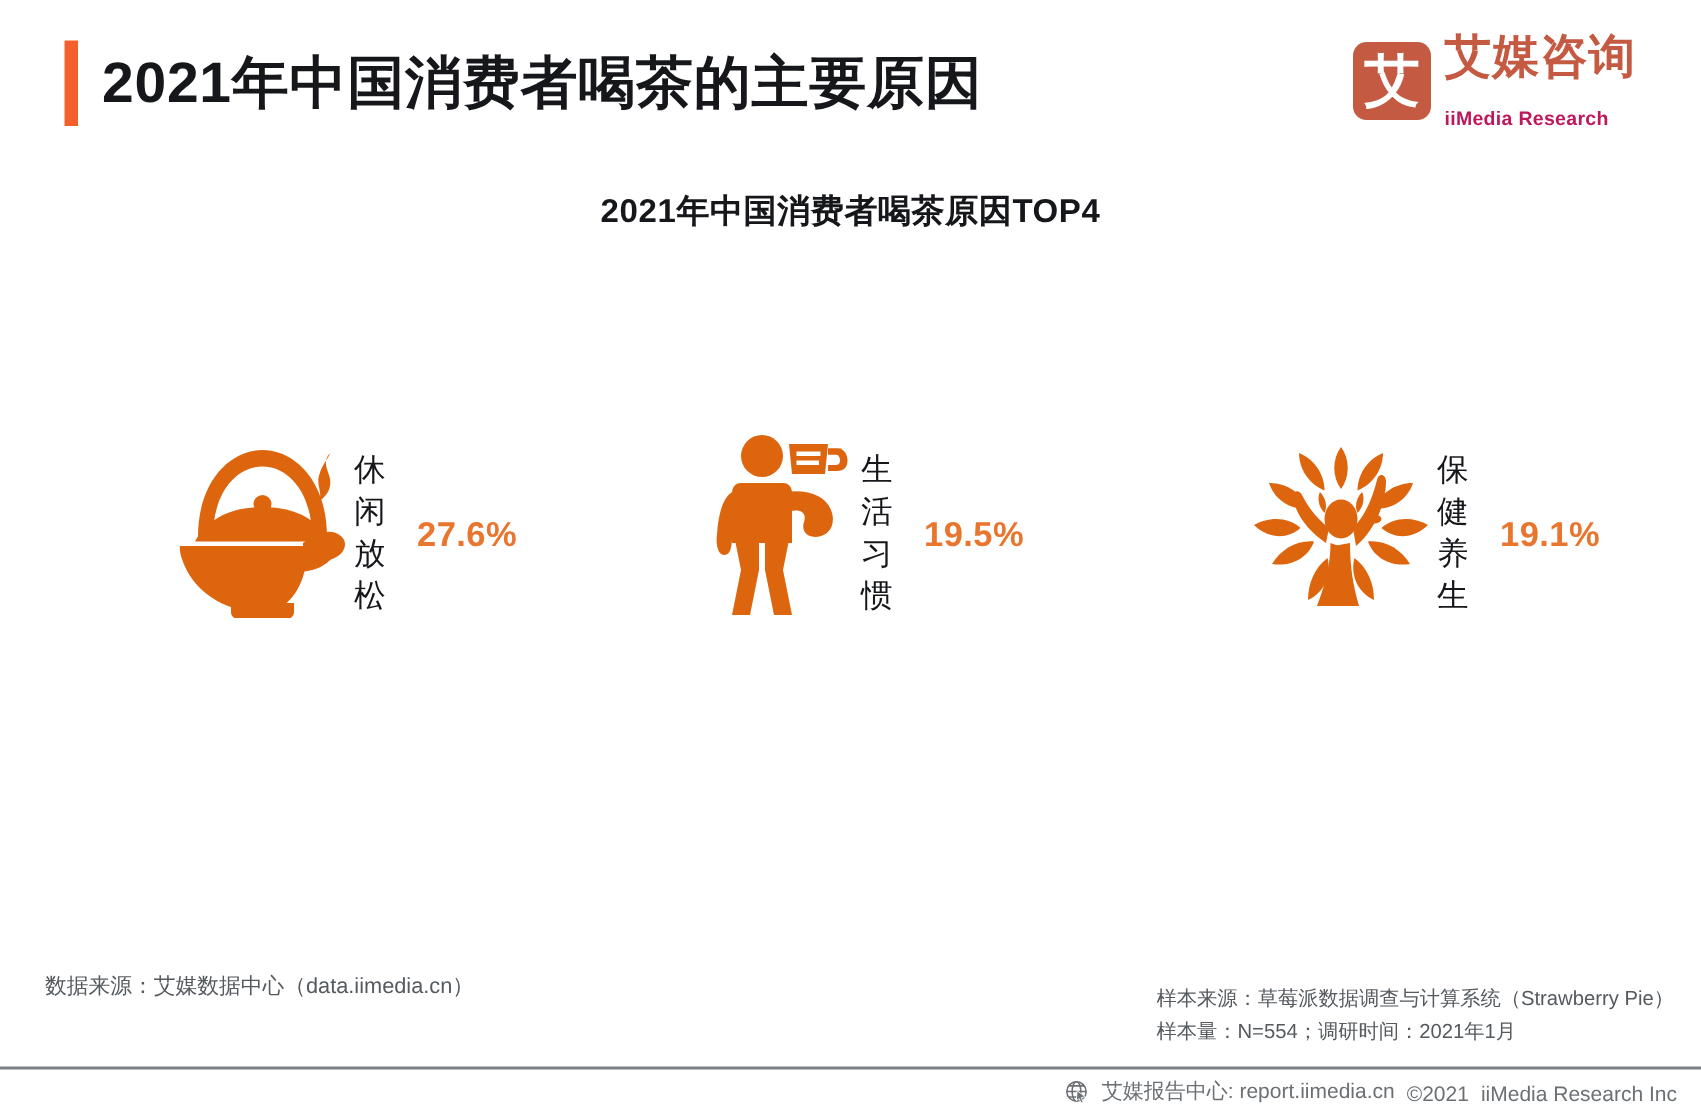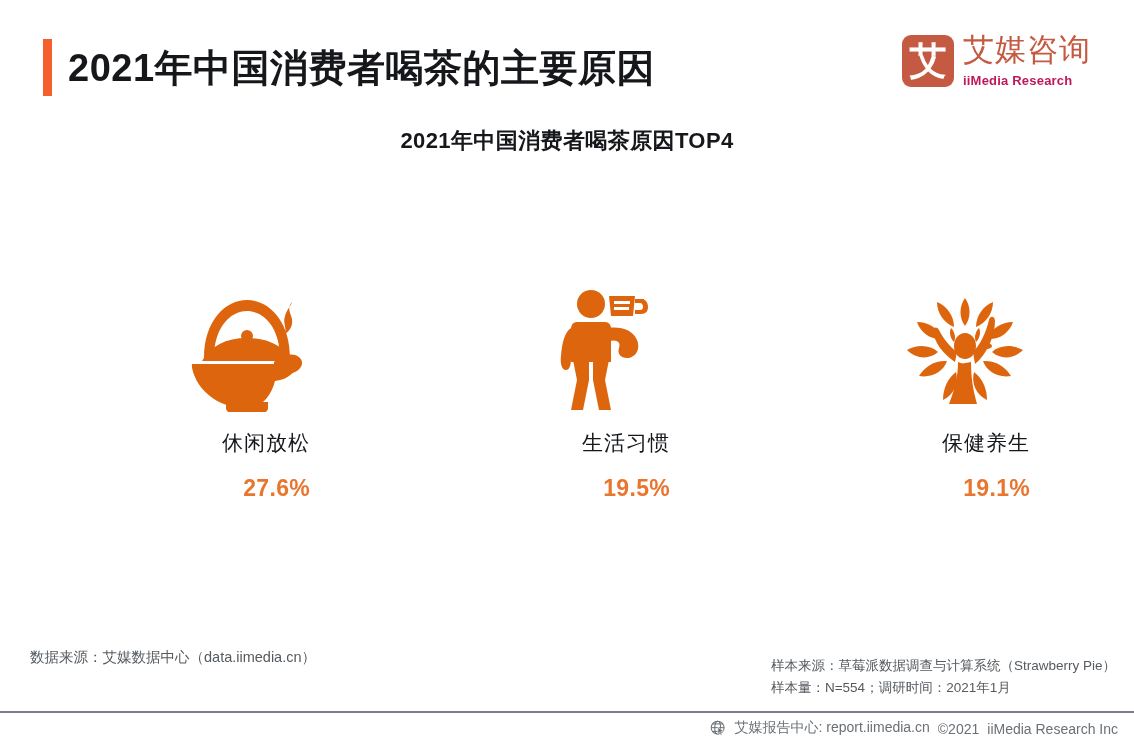--- a/index.html
+++ b/index.html
@@ -16,21 +16,21 @@
     position: relative;
     width: 1134px;
     height: 737px;
     background: #ffffff;
     overflow: hidden;
   }
 
   
   #header {
     position: absolute;
-    left: 0; top: 12px;
+    left: 0; top: 0;
     width: 1106px;
     height: 110px;
   }
   #title-accent-bar {
     position: absolute;
     left: 43px;
     top: 27px;
     width: 9px;
     height: 57px;
     background: #f4602c;
@@ -80,24 +80,24 @@
     font-family: "DejaVu Sans", sans-serif;
   }
   #brand-text {
     display: flex;
     flex-direction: column;
     justify-content: center;
     line-height: 1;
   }
   #brand-name-cn {
     font-size: 31px;
-    font-weight: 400;
+    font-weight: 700;
     color: #c55a43;
     letter-spacing: 1px;
-    margin-bottom: 9px;
+    margin-bottom: 19px;
   }
   #brand-name-en {
     font-size: 13px;
     font-weight: 700;
     color: #be185d;
     letter-spacing: 0.2px;
   }
 
   
   #chart-heading-cn {
@@ -128,22 +128,22 @@
     left: 110px;
     top: 280px;
     width: 920px;
     display: flex;
     justify-content: space-between;
     align-items: flex-start;
   }
   .item-cell {
     width: 200px;
     display: flex;
-    flex-direction: column;
-    align-items: flex-end;
+    flex-direction: row;
+    align-items: center;
   }
   .item-icon {
     width: 130px;
     height: 135px;
     display: flex;
     align-items: center;
     justify-content: center;
   }
   .item-label {
     margin-top: 14px;

